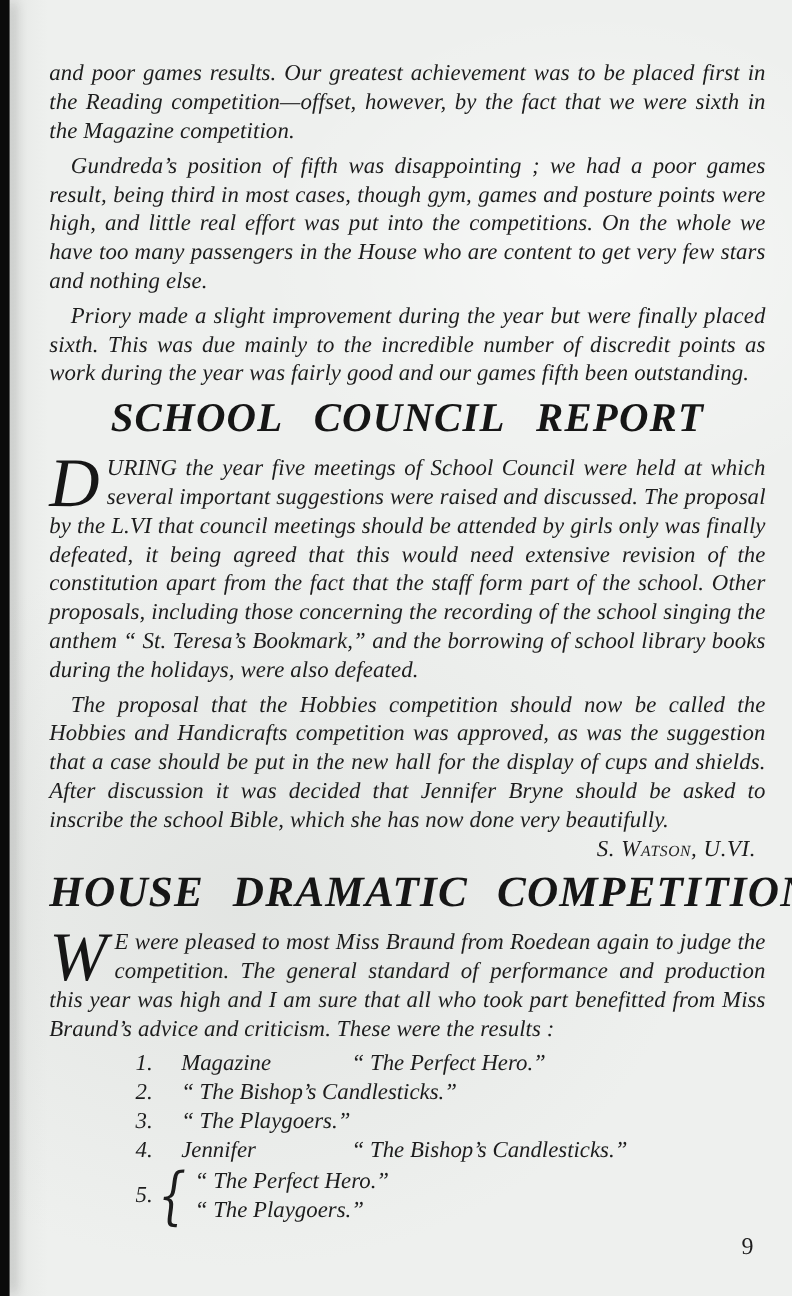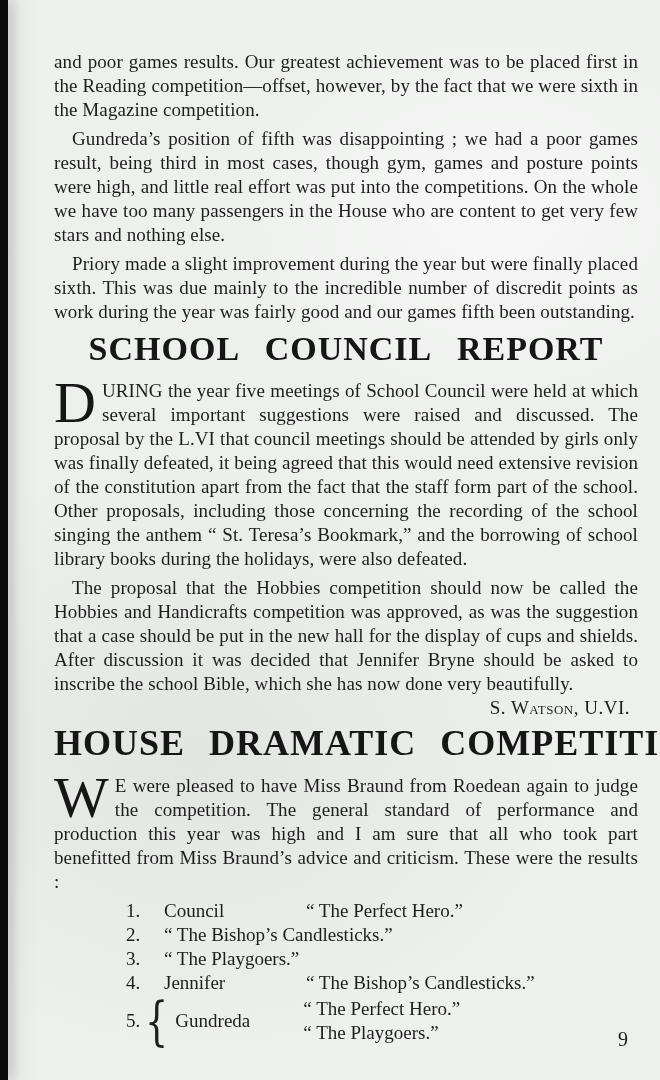--- a/index.html
+++ b/index.html
@@ -29,22 +29,23 @@
     height: 1080px;
     background: #0b0b0b;
     box-shadow: 6px 0 10px -2px rgba(40,40,40,0.35);
   }
   .content {
     position: absolute;
     left: 8px; top: 0;
     width: 652px;
     height: 1080px;
     box-sizing: border-box;
-    padding: 50px 22px 0 46px;
+    padding: 50px 22px 0 33px;
     color: #1d1d1d;
+    font-style: italic;
   }
   p.body-text {
     margin: 0 0 5px 0;
     font-size: 19px;
     line-height: 24px;
     text-align: justify;
     letter-spacing: 0.1px;
   }
   p.indent { text-indent: 18px; }
   .section-heading {
@@ -130,45 +131,44 @@
     <p class="body-text indent">Priory made a slight improvement during the year but were finally placed sixth.  This was due mainly to the incredible number of discredit points as work during the year was fairly good and our games fifth been outstanding.</p>
 
     <h1 class="section-heading heading-council">SCHOOL COUNCIL REPORT</h1>
 
     <p class="body-text"><span class="dropcap">D</span><span class="lead-caps">URING</span><span> the year five meetings of School Council were held at which several important suggestions were raised and discussed.  The proposal by the L.VI that council meetings should be attended by girls only was finally defeated, it being agreed that this would need extensive revision of the constitution apart from the fact that the staff form part of the school.  Other proposals, including those concerning the recording of the school singing the anthem “ St. Teresa’s Bookmark,” and the borrowing of school library books during the holidays, were also defeated.</span></p>
 
     <p class="body-text indent"><span>The proposal that the Hobbies competition should now be called the Hobbies and Handicrafts competition was approved, as was the suggestion that a case should be put in the new hall for the display of cups and shields.  After discussion it was decided that Jennifer Bryne should be asked to inscribe the school Bible, which she has now done very beautifully.</span><span class="signature">S. Watson, U.VI.</span></p>
 
     <h1 class="section-heading heading-dramatic">HOUSE DRAMATIC COMPETITION</h1>
 
-    <p class="body-text"><span class="dropcap">W</span><span class="lead-caps">E</span><span> were pleased to have Miss Braund from Roedean again to judge the competition.  The general standard of performance and production this year was high and I am sure that all who took part benefitted from Miss Braund’s advice and criticism.  These were the results :</span></p>
+    <p class="body-text"><span class="dropcap">W</span><span class="lead-caps">E</span><span> were pleased to most Miss Braund from Roedean again to judge the competition.  The general standard of performance and production this year was high and I am sure that all who took part benefitted from Miss Braund’s advice and criticism.  These were the results :</span></p>
 
     <div class="results-list">
       <div class="result-row">
         <span class="result-rank">1.</span>
-        <span class="result-house">Council</span>
+        <span class="result-house">Magazine</span>
         <span class="result-play">“ The Perfect Hero.”</span>
       </div>
       <div class="result-row">
         <span class="result-rank">2.</span>
         <span class="result-play">“ The Bishop’s Candlesticks.”</span>
       </div>
       <div class="result-row">
         <span class="result-rank">3.</span>
         <span class="result-play">“ The Playgoers.”</span>
       </div>
       <div class="result-row">
         <span class="result-rank">4.</span>
         <span class="result-house">Jennifer</span>
         <span class="result-play">“ The Bishop’s Candlesticks.”</span>
       </div>
       <div class="result-row multi">
         <span class="result-rank">5.</span>
         <span class="brace-glyph">{</span>
-        <span class="result-house">Gundreda</span>
         <span class="plays-col result-play">
           <div>“ The Perfect Hero.”</div>
           <div>“ The Playgoers.”</div>
         </span>
       </div>
     </div>
 
   </div>
 
   <div class="page-number">9</div>

